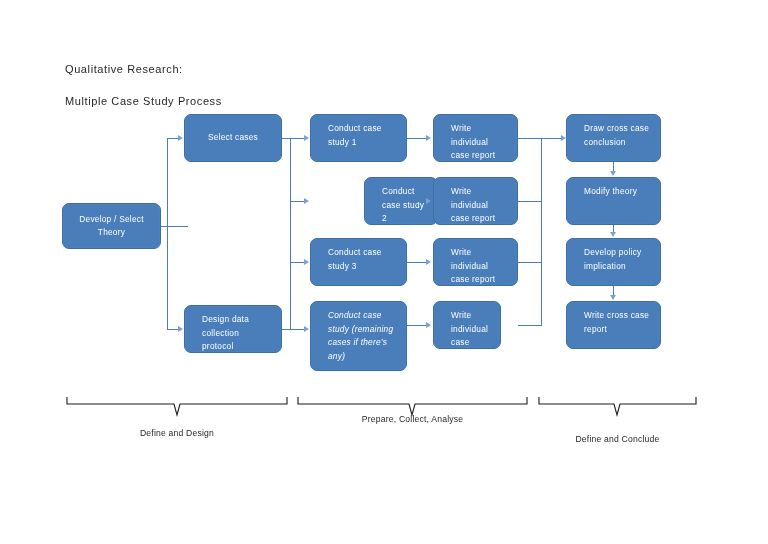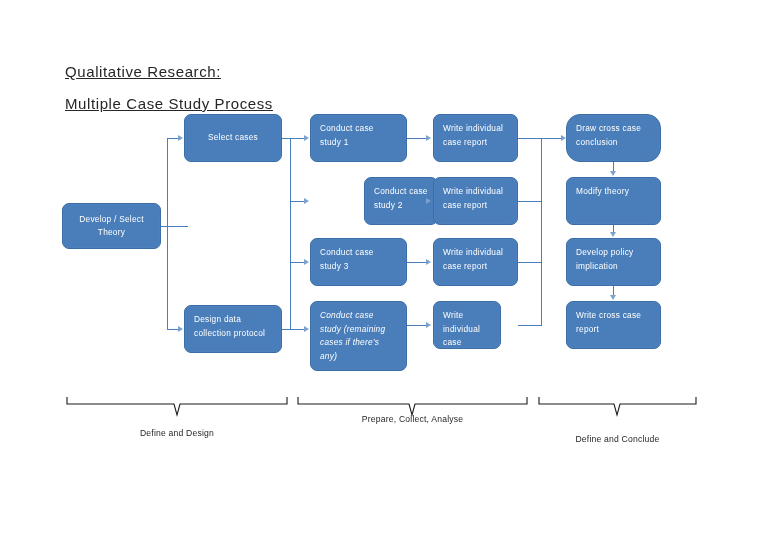--- a/index.html
+++ b/index.html
@@ -17,40 +17,39 @@
     width: 768px;
     height: 544px;
     background: #ffffff;
     overflow: hidden;
   }
 
   
   .heading {
     position: absolute;
     color: #262626;
-    font-size: 15px;
+    font-size: 11px;
     letter-spacing: 0.6px;
     white-space: nowrap;
-    text-decoration: underline;
   }
   #title-line1 { left: 65px; top: 63px; }
   #title-line2 { left: 65px; top: 95px; }
 
   
   .node {
     position: absolute;
     box-sizing: border-box;
     background: #4a7ebb;
     border: 1px solid #3b6ea5;
     border-radius: 7px;
     color: #ffffff;
     font-size: 8.3px;
     line-height: 13.5px;
     letter-spacing: 0.25px;
-    padding: 7px 9px 0 9px;
+    padding: 7px 9px 0 17px;
     box-shadow: inset 0 0 0 0.5px rgba(255,255,255,0.04);
   }
   .node.center {
     text-align: center;
     display: flex;
     align-items: center;
     justify-content: center;
     padding: 0 6px;
   }
   .node .txt { display: block; }
@@ -175,21 +174,21 @@
   <div class="arrowhead" style="left:426px; top:321.5px;"></div>
 
   <div class="ln h" style="left:518px; top:138px; width:24px;"></div>
   <div class="ln h" style="left:518px; top:201px; width:24px;"></div>
   <div class="ln h" style="left:518px; top:262px; width:24px;"></div>
   <div class="ln h" style="left:518px; top:325px; width:24px;"></div>
   <div class="ln v" style="left:541px; top:138px; height:187px;"></div>
   <div class="ln h" style="left:541px; top:138px; width:22px;"></div>
   <div class="arrowhead" style="left:561px; top:134.5px;"></div>
 
-  <div class="node" style="left:566px; top:114px; width:95px; height:48px;border-radius:14px;">
+  <div class="node" style="left:566px; top:114px; width:95px; height:48px;">
     <span class="txt">Draw cross case conclusion</span>
   </div>
   <div class="node" style="left:566px; top:177px; width:95px; height:48px;">
     <span class="txt">Modify theory</span>
   </div>
   <div class="node" style="left:566px; top:301px; width:95px; height:48px;">
     <span class="txt">Write cross case report</span>
   </div>
   <div class="node" style="left:566px; top:238px; width:95px; height:48px;">
     <span class="txt">Develop policy implication</span>

